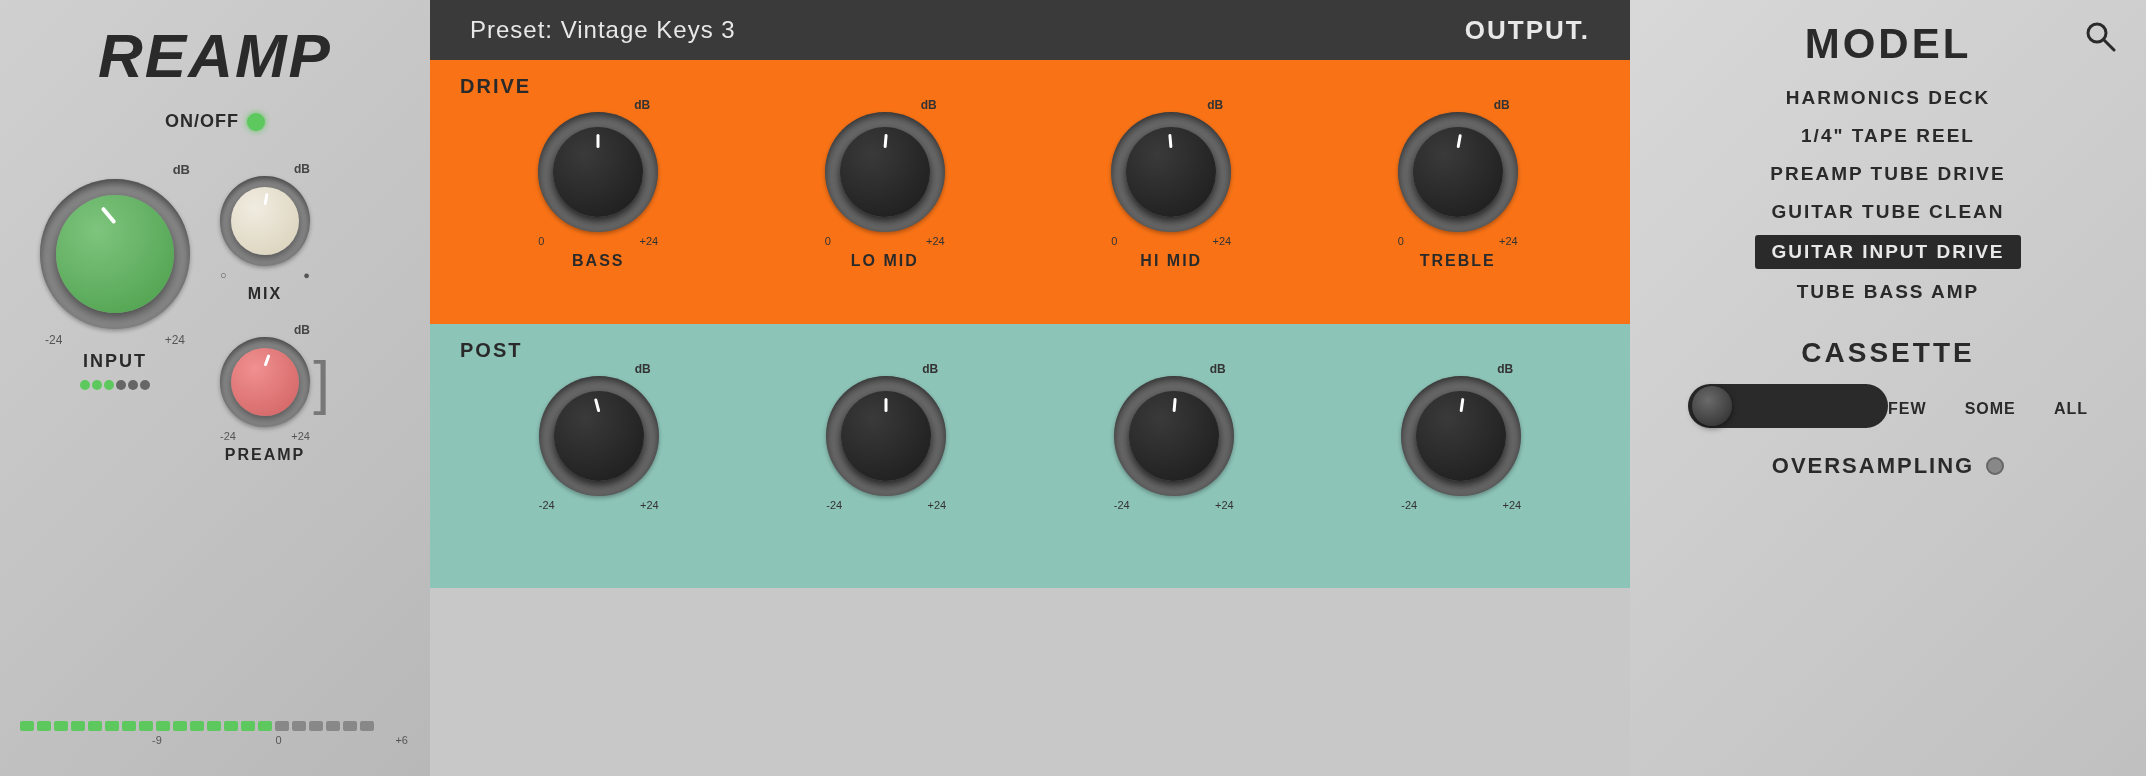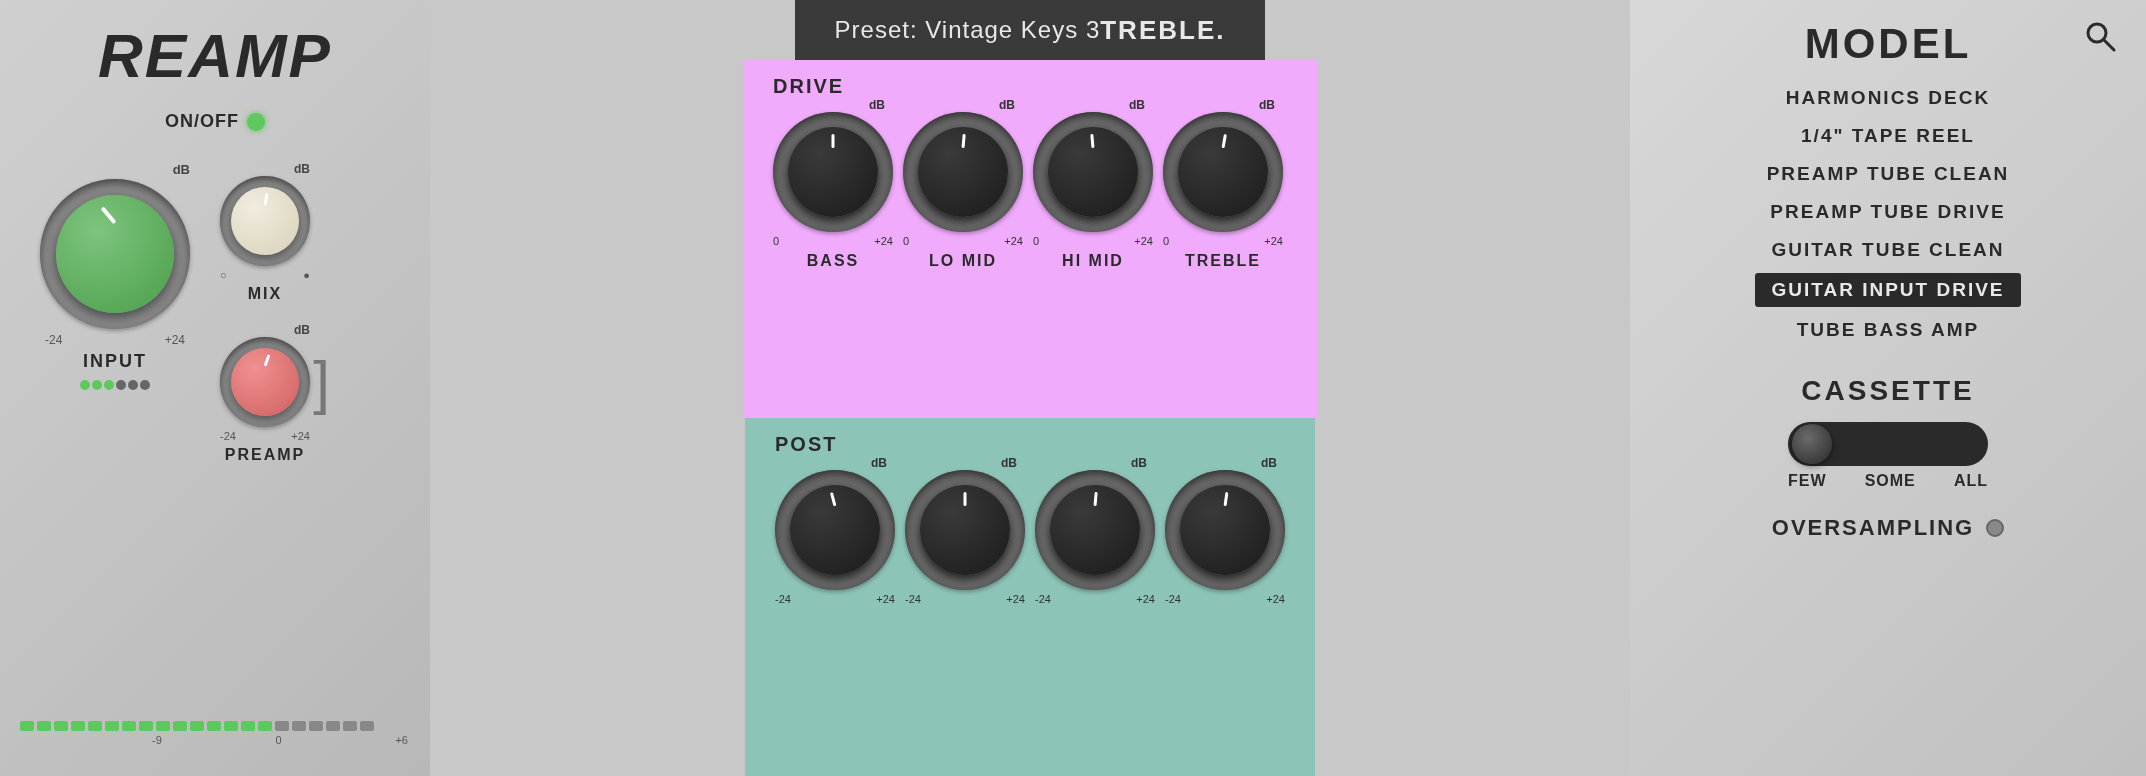--- a/index.html
+++ b/index.html
@@ -247,24 +247,23 @@
       justify-content: space-between;
       width: 90px;
       font-size: 11px;
       color: #555;
       margin-top: 3px;
     }
 
     
     .middle-panel {
       width: 1200px;
-      height: 776px;
-      display: flex;
-      flex-direction: column;
-      align-items: center;
+      height: 588px;
+      display: flex;
+      flex-direction: column;
     }
 
     .middle-header {
       background: #3a3a3a;
       height: 60px;
       display: flex;
       align-items: center;
       justify-content: space-between;
       padding: 0 40px;
     }
@@ -278,21 +277,21 @@
 
     .klevgr-logo {
       font-size: 26px;
       font-weight: 900;
       color: #e8e8e8;
       letter-spacing: 2px;
     }
 
     
     .drive-section {
-      background: #f0abfc;
+      background: #f97316;
       padding: 15px 34px 10px 30px;
       flex: 1;
     }
 
     .section-title {
       font-size: 20px;
       font-weight: 800;
       color: #2a2a2a;
       letter-spacing: 2px;
       margin-bottom: 10px;
@@ -431,21 +430,21 @@
     .harmonics-title {
       font-size: 28px;
       font-weight: 900;
       color: #2a2a2a;
       letter-spacing: 3px;
       margin-bottom: 15px;
     }
 
     .harmonics-slider-wrap {
       display: flex;
-      flex-direction: column;
+      flex-direction: row;
       align-items: center;
     }
 
     .harmonics-track {
       width: 200px;
       height: 44px;
       background: #2a2a2a;
       border-radius: 22px;
       position: relative;
       display: flex;
@@ -608,21 +607,21 @@
       <span class="vu-scale-label">0</span>
       <span class="vu-scale-label" style="margin-right:0px;">+6</span>
     </div>
   </div>
 </div>
 
 <div class="middle-panel">
 
   <div class="middle-header">
     <span class="preset-label">Preset: Vintage Keys 3</span>
-    <span class="klevgr-logo">TREBLE.</span>
+    <span class="klevgr-logo">OUTPUT.</span>
   </div>
 
   <div class="drive-section">
     <span class="section-title">DRIVE</span>
     <div class="knobs-row-eq">
 
       <div class="eq-knob-wrap">
         <span class="eq-db-label">dB</span>
         <div class="knob-ring-eq">
           <div class="knob-inner-black">
@@ -745,21 +744,20 @@
     <svg width="32" height="32" viewBox="0 0 32 32">
       <circle cx="13" cy="13" r="9" stroke="#2a2a2a" stroke-width="3" fill="none"></circle>
       <line x1="20" y1="20" x2="30" y2="30" stroke="#2a2a2a" stroke-width="3" stroke-linecap="round"></line>
     </svg>
   </div>
 
   <span class="model-title">MODEL</span>
   <div class="model-list">
     <span class="model-item">HARMONICS DECK</span>
     <span class="model-item">1/4" TAPE REEL</span>
-    <span class="model-item">PREAMP TUBE CLEAN</span>
     <span class="model-item">PREAMP TUBE DRIVE</span>
     <span class="model-item">GUITAR TUBE CLEAN</span>
     <span class="model-item selected">GUITAR INPUT DRIVE</span>
     <span class="model-item">TUBE BASS AMP</span>
   </div>
 
   <div class="harmonics-section">
     <span class="harmonics-title">CASSETTE</span>
     <div class="harmonics-slider-wrap">
       <div class="harmonics-track">

